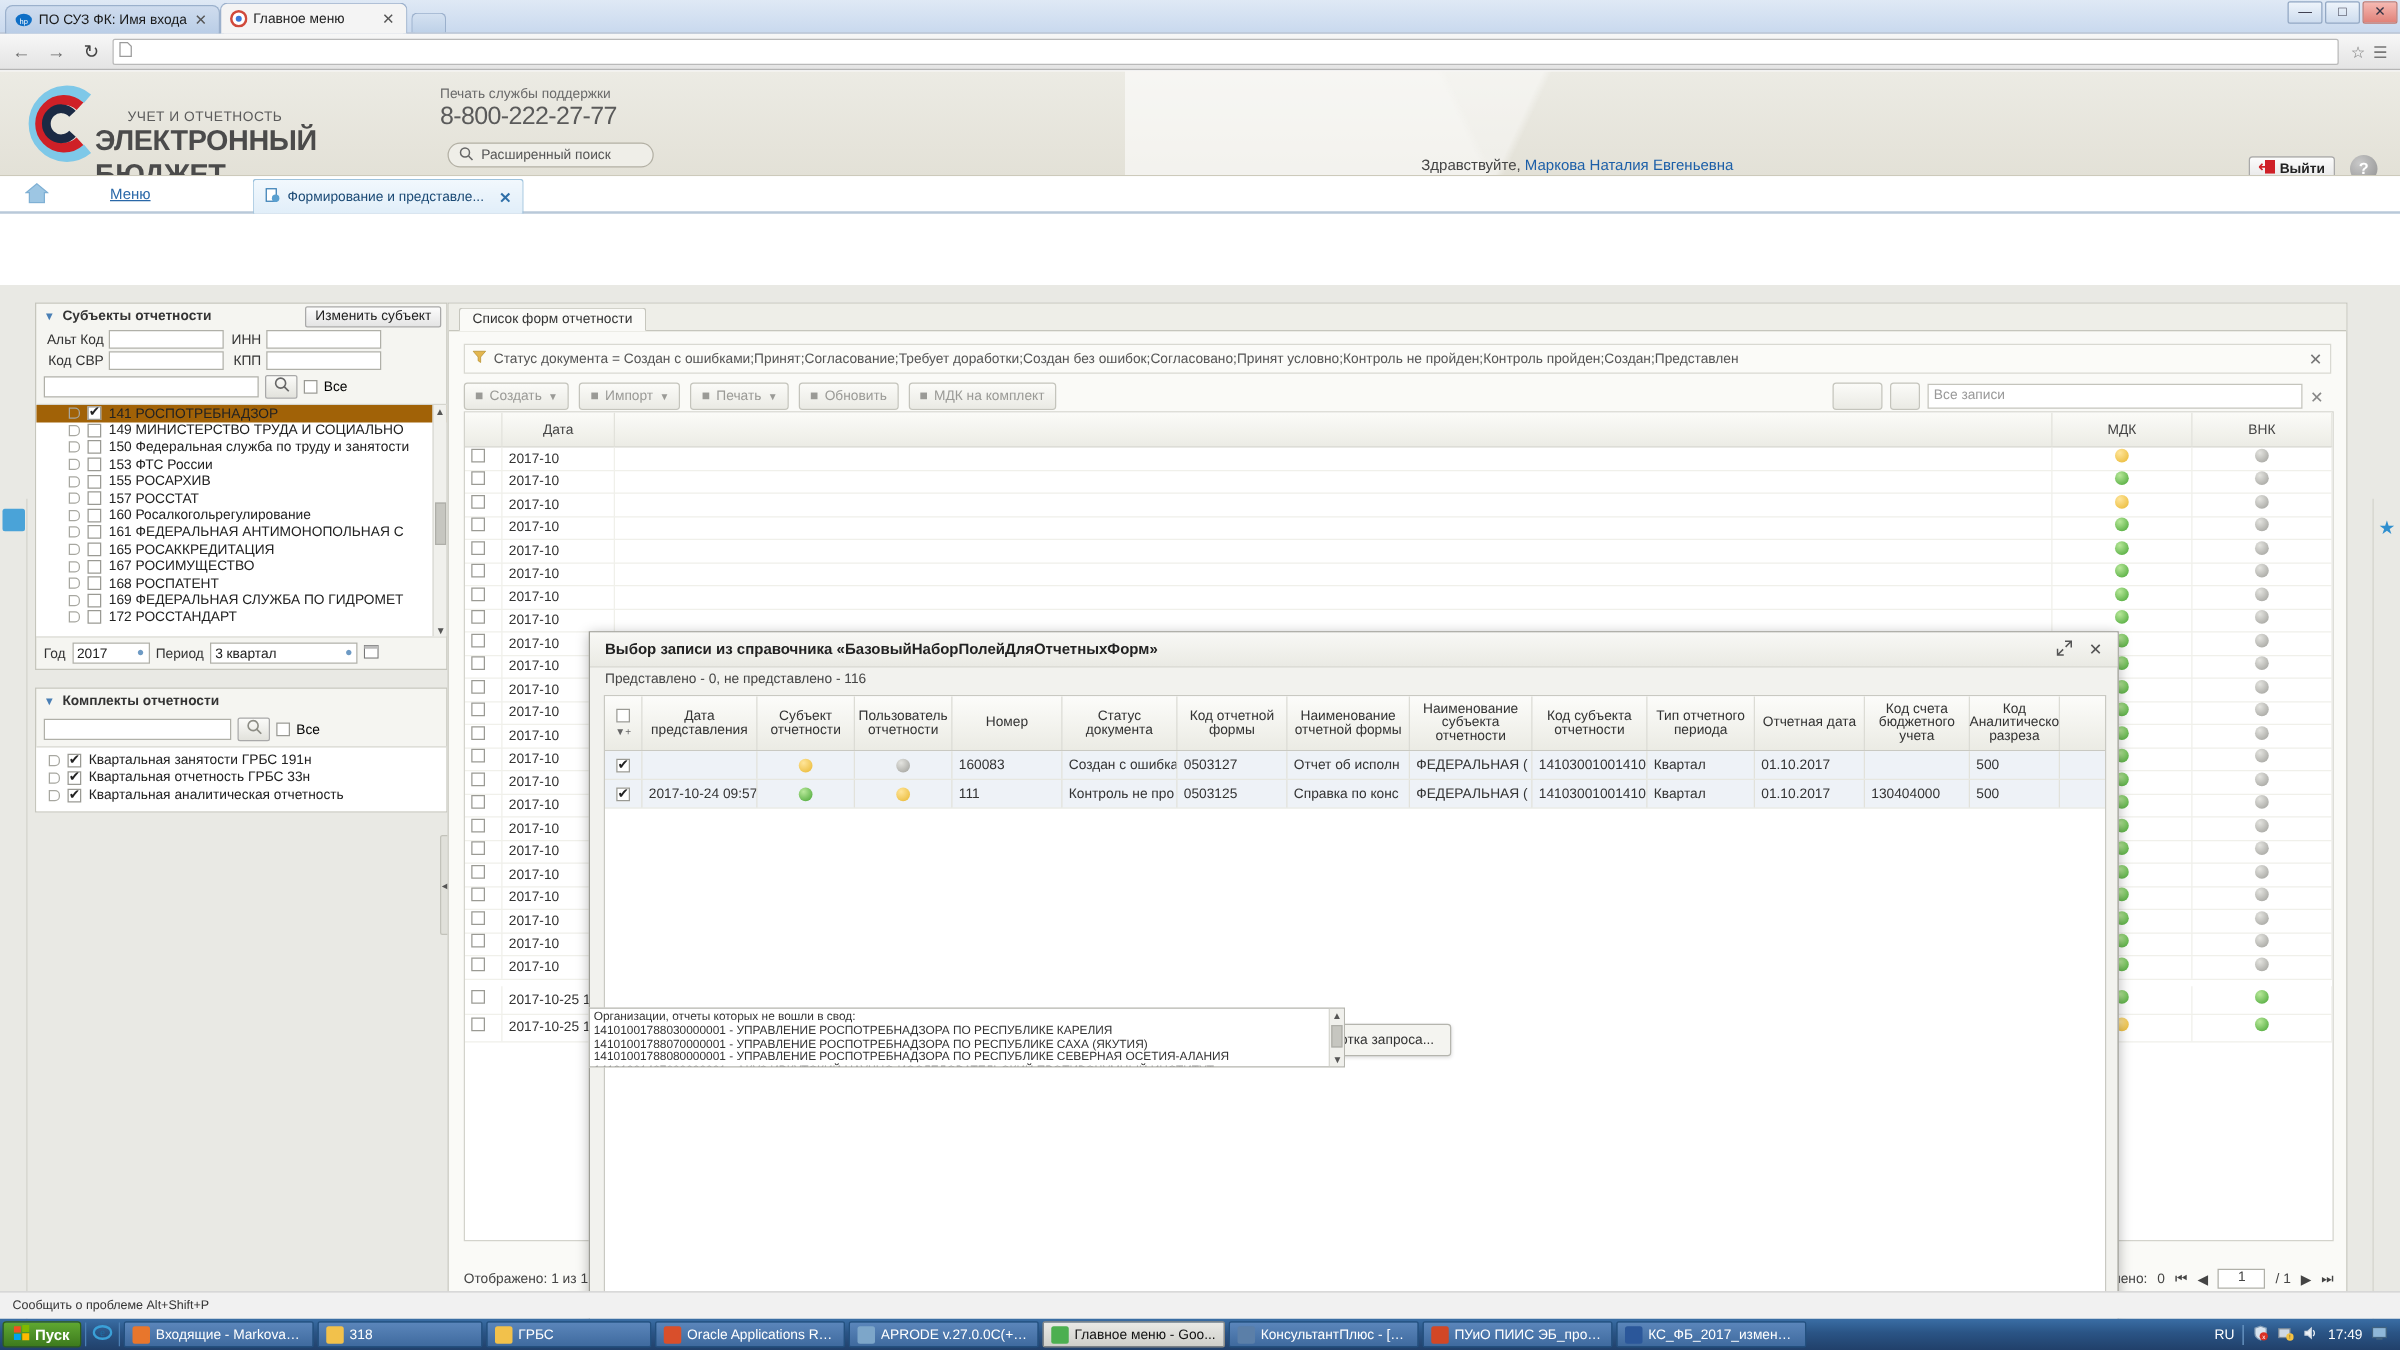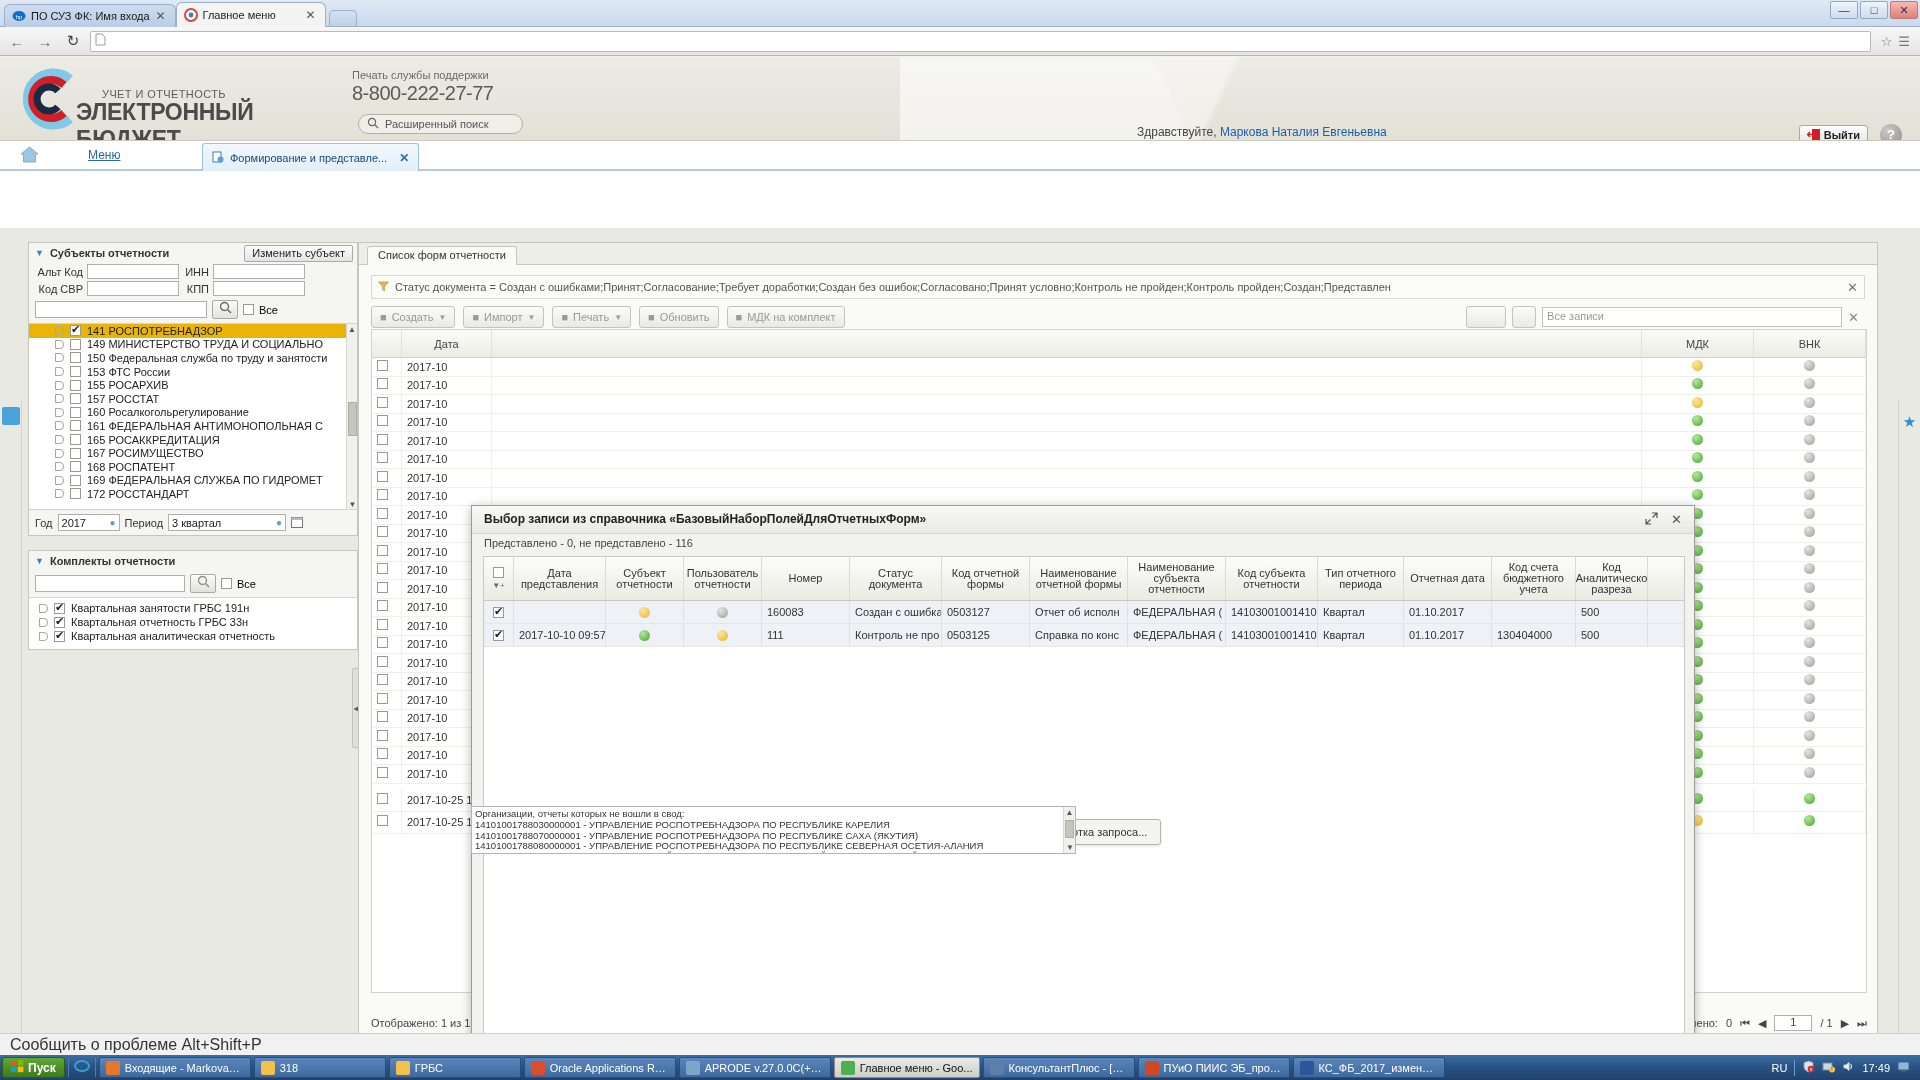--- a/index.html
+++ b/index.html
@@ -145,21 +145,21 @@
   .chk-sm { width:11px; height:11px; border:1px solid #9a9a94; background:#fff; display:inline-block; }
   .chk-sm.on { background:#fff; position:relative; }
   .chk-sm.on:after {
     content:"\2714"; position:absolute; left:0px; top:-3px; font-size:11px; color:#222;
   }
   .treebox { background:#fff; border-top:1px solid #d5d5cd; height:186px; position:relative; overflow:hidden; }
   .treerow {
     display:flex; align-items:center; gap:6px; height:13.6px; padding-left:26px; font-size:11px; color:#222;
     white-space:nowrap;
   }
-  .treerow.sel { background:#eab308; }
+  .treerow.sel { background:#a16207; }
   .flagico { width:9px; height:9px; border:1px solid #a7a7a0; border-radius:0 4px 4px 0; flex:0 0 9px; }
   .tree-scroll { position:absolute; right:0; top:0; width:11px; height:186px; background:#f0f0ec; border-left:1px solid #d8d8d2; }
   .tree-scroll .up, .tree-scroll .dn { height:11px; text-align:center; font-size:8px; line-height:11px; color:#555; }
   .tree-scroll .thumb { position:absolute; left:1px; width:9px; height:34px; background:#c6c6c0; border:1px solid #aeaea8; }
   .footrow { display:flex; align-items:center; gap:5px; padding:4px 6px; font-size:11px; color:#333; border-top:1px solid #d5d5cd; }
   .selectfld {
     height:17px; border:1px solid #b0b0a8; background:#fff; display:flex; align-items:center;
     justify-content:space-between; padding:0 3px; font-size:11px; color:#222;
   }
   .selectfld .arr { color:#6d9ac4; font-size:10px; }
@@ -245,21 +245,21 @@
     border:1px solid #b5b5ae; background:#fff; overflow:hidden; font-size:9.5px; color:#333; line-height:10.8px;
     padding:2px 3px;
   }
   .orgbox-sb { position:absolute; right:0; top:0; width:12px; height:100%; background:#f0f0ec; border-left:1px solid #d8d8d2; }
   .orgbox-sb .up,.orgbox-sb .dn { height:11px; text-align:center; font-size:8px; line-height:11px; color:#555; }
   .orgbox-sb .thumb3 { position:absolute; left:1px; top:13px; width:9px; height:18px; background:#c6c6c0; border:1px solid #aeaea8; }
 
   
   .chromestatus {
     position:absolute; left:0; bottom:0; width:1920px; height:22px; background:#f1f1f1;
-    border-top:1px solid #cfcfcf; font-size:16px; color:#333; display:flex; align-items:center; padding-left:10px;
+    border-top:1px solid #cfcfcf; font-size:10px; color:#333; display:flex; align-items:center; padding-left:10px;
   }
 
   
   .taskbar {
     position:absolute; left:0; top:1055px; width:1920px; height:25px;
     background:linear-gradient(#3a6ea5,#2a5485 45%,#21406a);
     display:flex; align-items:center; gap:3px; padding:0 2px;
   }
   .start {
     height:21px; display:flex; align-items:center; gap:4px; padding:0 8px; border-radius:3px;
@@ -905,21 +905,21 @@
        <div class="c" style="width:92px;">14103001001410</div>
        <div class="c" style="width:86px;">Квартал</div>
        <div class="c" style="width:88px;">01.10.2017</div>
        <div class="c" style="width:84px;"></div>
        <div class="c" style="width:72px;">500</div>
      </div>
               <div class="mt-row">
        <div class="c center" style="width:30px;">
                   <span class="chk-sm on"></span>
                 </div>
-       <div class="c" style="width:92px;">2017-10-10 09:57</div>
+       <div class="c" style="width:92px;">2017-10-24 09:57</div>
        <div class="c center" style="width:78px;">
                   <span class="dot g"></span>
                 </div>
        <div class="c center" style="width:78px;">
                   <span class="dot y"></span>
                 </div>
        <div class="c" style="width:88px;">111</div>
        <div class="c" style="width:92px;">Контроль не про</div>
        <div class="c" style="width:88px;">0503125</div>
        <div class="c" style="width:98px;">Справка по конс</div>

